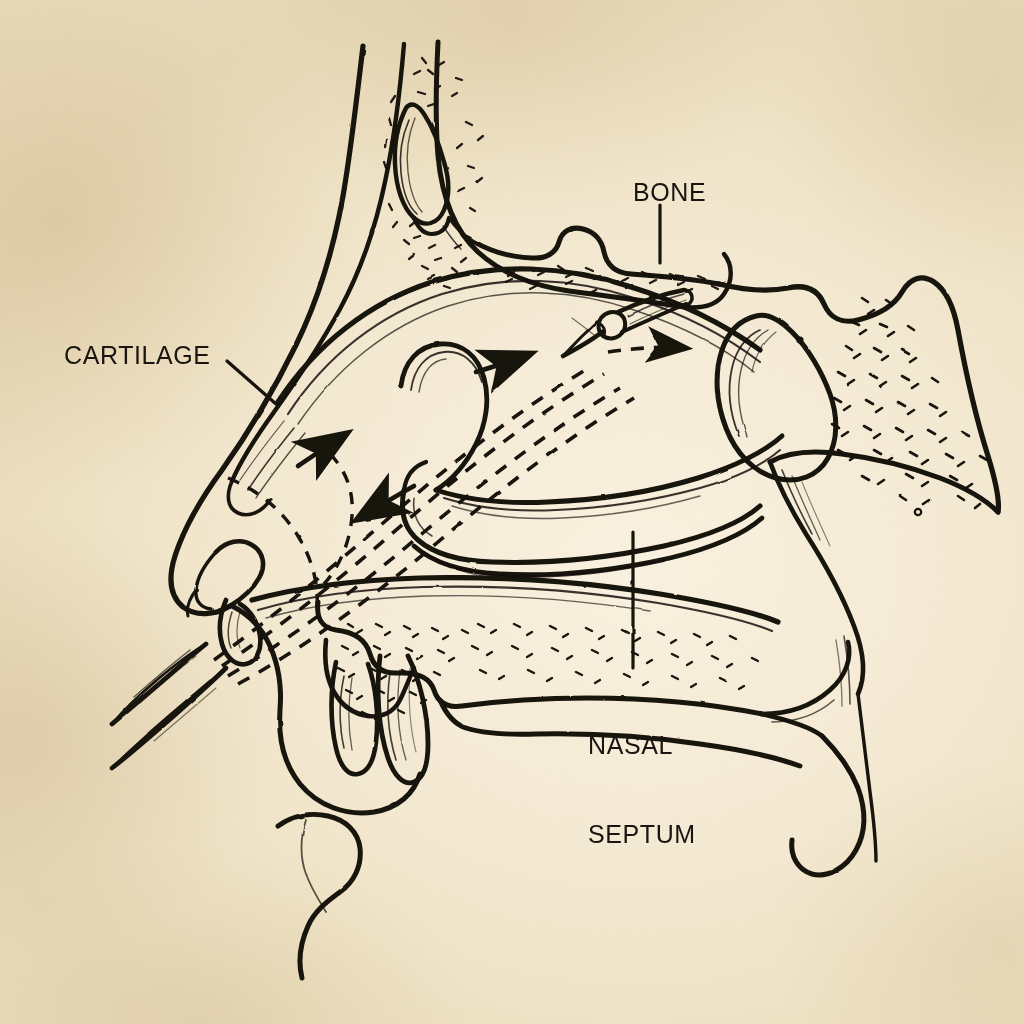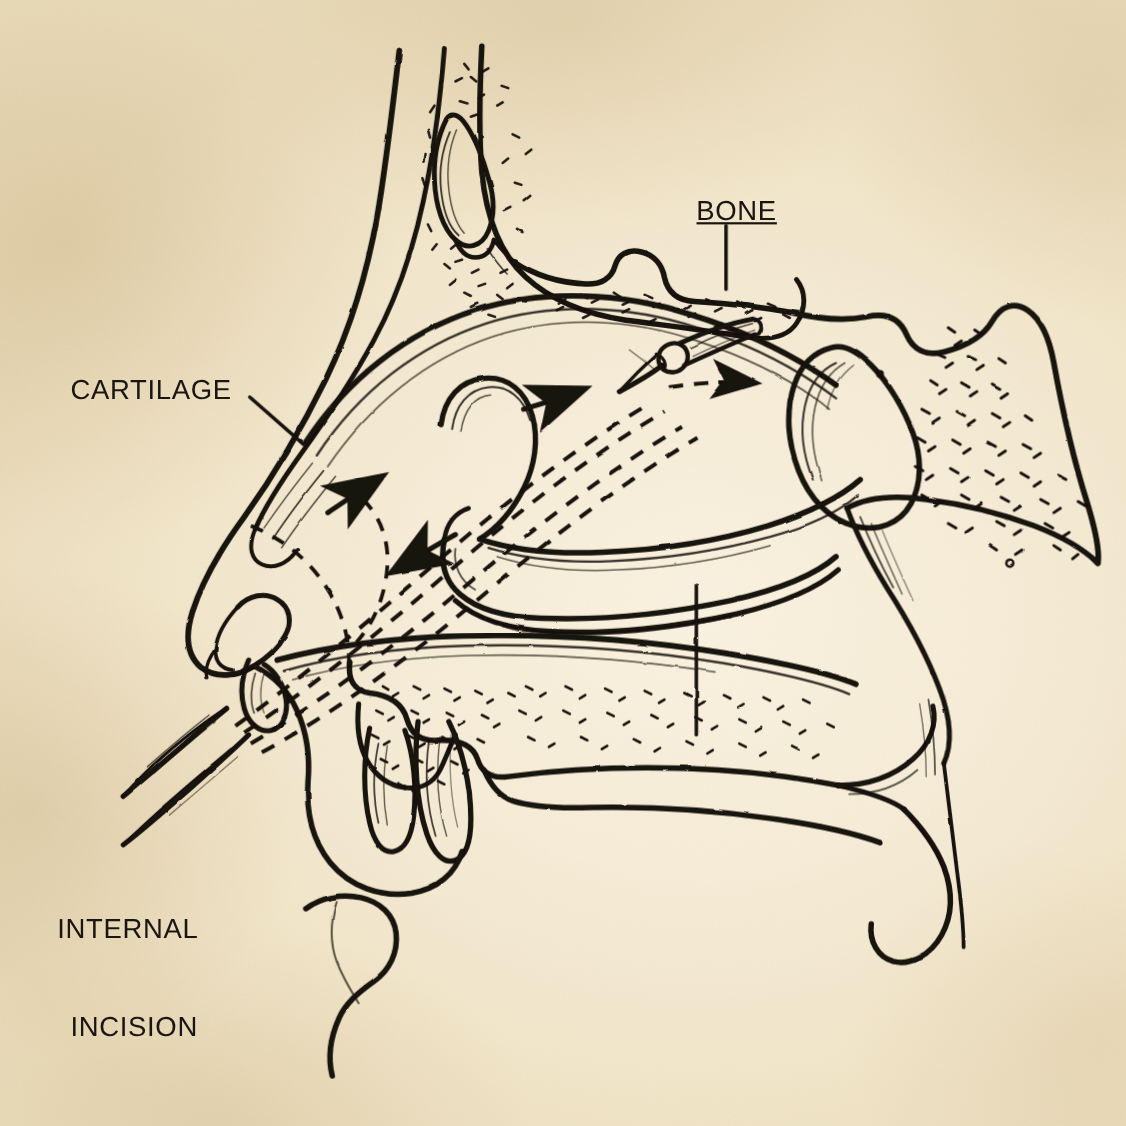--- a/index.html
+++ b/index.html
@@ -501,23 +501,23 @@
 
       <g stroke-width="3.2">
         <line x1="660" y1="205" x2="660" y2="263"></line>
         <line x1="227" y1="361" x2="276" y2="404"></line>
         <line x1="633" y1="532" x2="633" y2="668"></line>
       </g>
 
     </g>
   </svg>
 
-  <div class="label" style="left:633px;top:178px;text-decoration:underline;">BONE</div>
+  <div class="label" style="left:633px;top:178px;">BONE</div>
 
   <div class="label" style="left:64px;top:341px;">CARTILAGE</div>
 
-
-  <div class="label" style="left:52px;top:772px;">
-    <div>INTERNAL</div>
-    <div style="padding-left:12px;">INCISION</div>
+  <div class="label" style="left:588px;top:672px;">
+    <div>NASAL</div>
+    <div>SEPTUM</div>
   </div>
 
+
 </div>
 
 </body></html>

